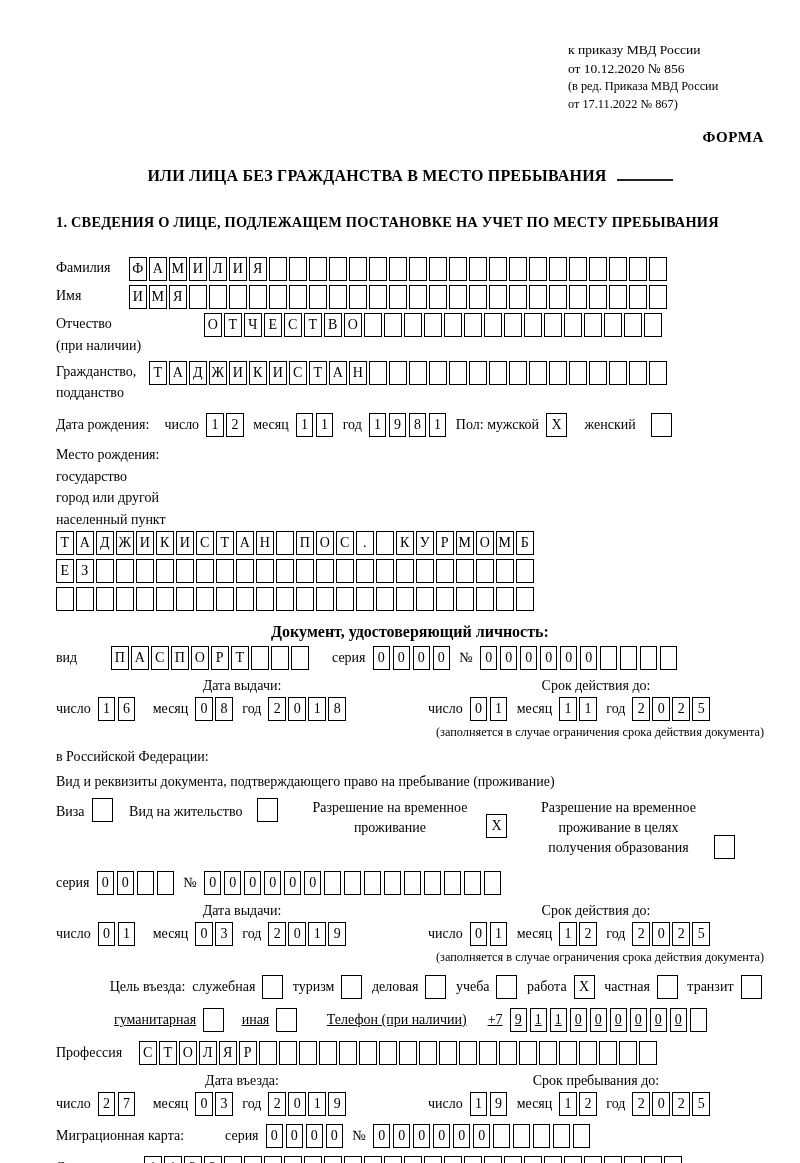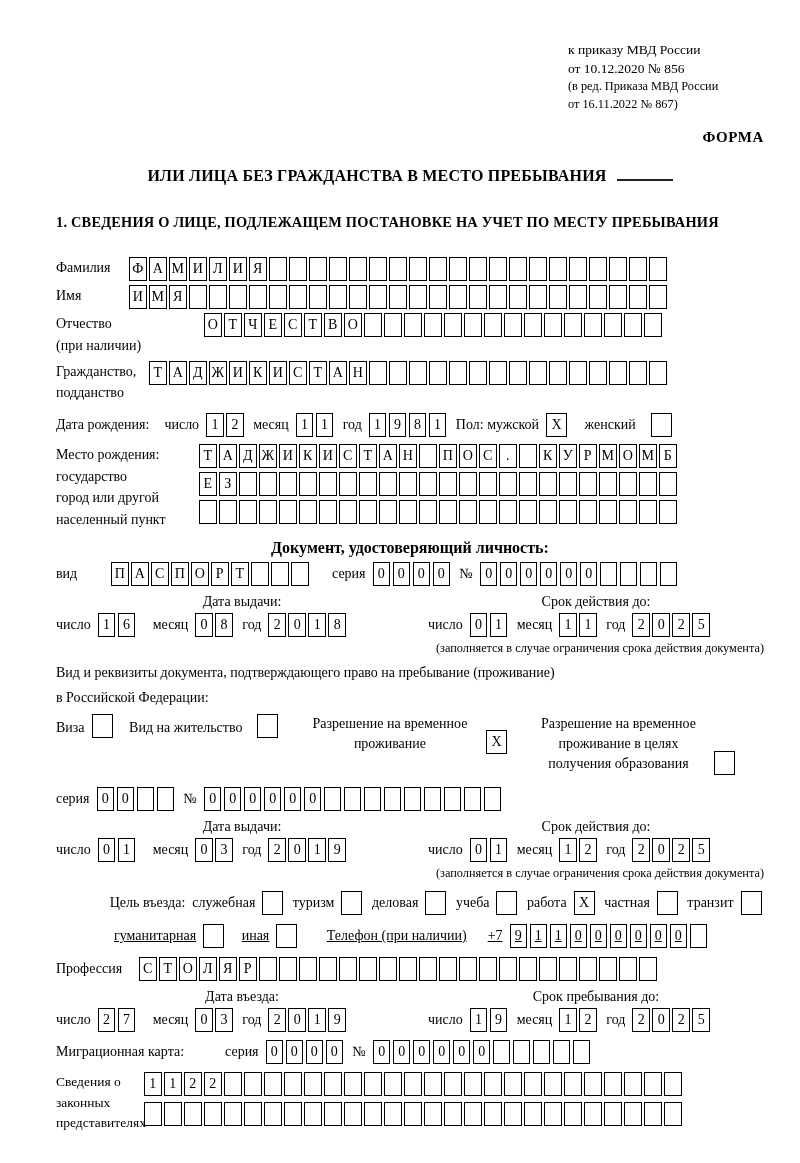--- a/index.html
+++ b/index.html
@@ -52,21 +52,21 @@
 </style>
 </head>
 <body>
 
 <div class="page">
 
   <div class="hdr">
     <div>к приказу МВД России</div>
     <div>от 10.12.2020 № 856</div>
     <div class="hdr-small">(в ред. Приказа МВД России</div>
-    <div class="hdr-small">от 16.11.2022 № 867)</div>
+    <div class="hdr-small">от 17.11.2022 № 867)</div>
   </div>
   <div class="forma">ФОРМА</div>
 
   <div class="title">
     <div>
       <span>ИЛИ ЛИЦА БЕЗ ГРАЖДАНСТВА В МЕСТО ПРЕБЫВАНИЯ</span><span class="blank"></span>
     </div>
   </div>
 
   <div class="section">1. СВЕДЕНИЯ О ЛИЦЕ, ПОДЛЕЖАЩЕМ ПОСТАНОВКЕ НА УЧЕТ ПО МЕСТУ ПРЕБЫВАНИЯ</div>
@@ -226,21 +226,21 @@
     <span class="lbl">Пол: мужской</span>
     <span class="cells cb">
         <span class="cell">X</span>
       </span>
     <span class="lbl ml8">женский</span>
     <span class="cells cb ml8">
         <span class="cell"></span>
       </span>
   </div>
 
-  <div class="row" style="margin-top:7px;">
+  <div class="row" style="margin-top:7px;flex-direction:column;">
     <span class="lblcol w143">
       <div>Место рождения:</div>
       <div>государство</div>
       <div>город или другой</div>
       <div>населенный пункт</div>
     </span>
     <span class="cellrows">
       <span class="cells">
           <span class="cell">Т</span>
           <span class="cell">А</span>
@@ -401,22 +401,22 @@
             <span class="cell">2</span>
             <span class="cell">0</span>
             <span class="cell">2</span>
             <span class="cell">5</span>
           </span>
       </div>
     </div>
   </div>
   <div class="note-r">(заполняется в случае ограничения срока действия документа)</div>
 
+  <div class="plain">в Российской Федерации:</div>
   <div class="plain">Вид и реквизиты документа, подтверждающего право на пребывание (проживание)</div>
-  <div class="plain">в Российской Федерации:</div>
 
   <div class="opts">
     <span class="opt">
       <span class="lbl">Виза</span>
       <span class="cells cb">
           <span class="cell"></span>
         </span>
     </span>
     <span class="opt ml14">
       <span class="lbl">Вид на жительство</span>

